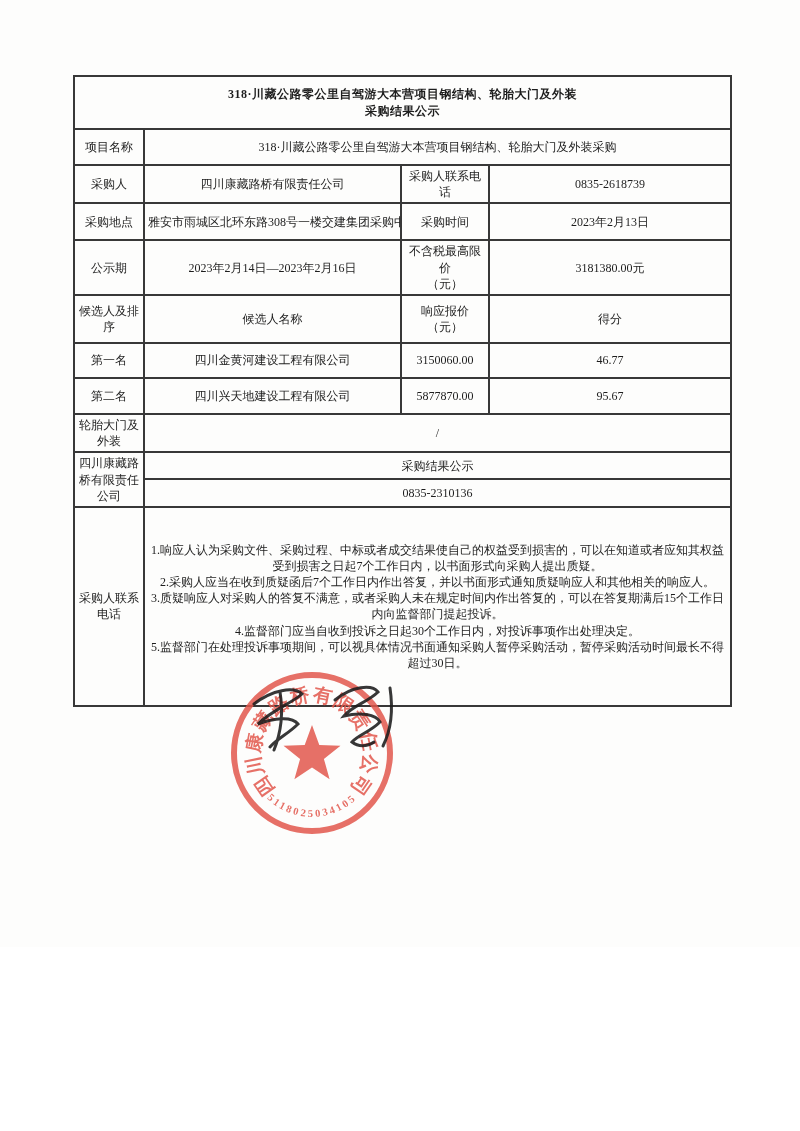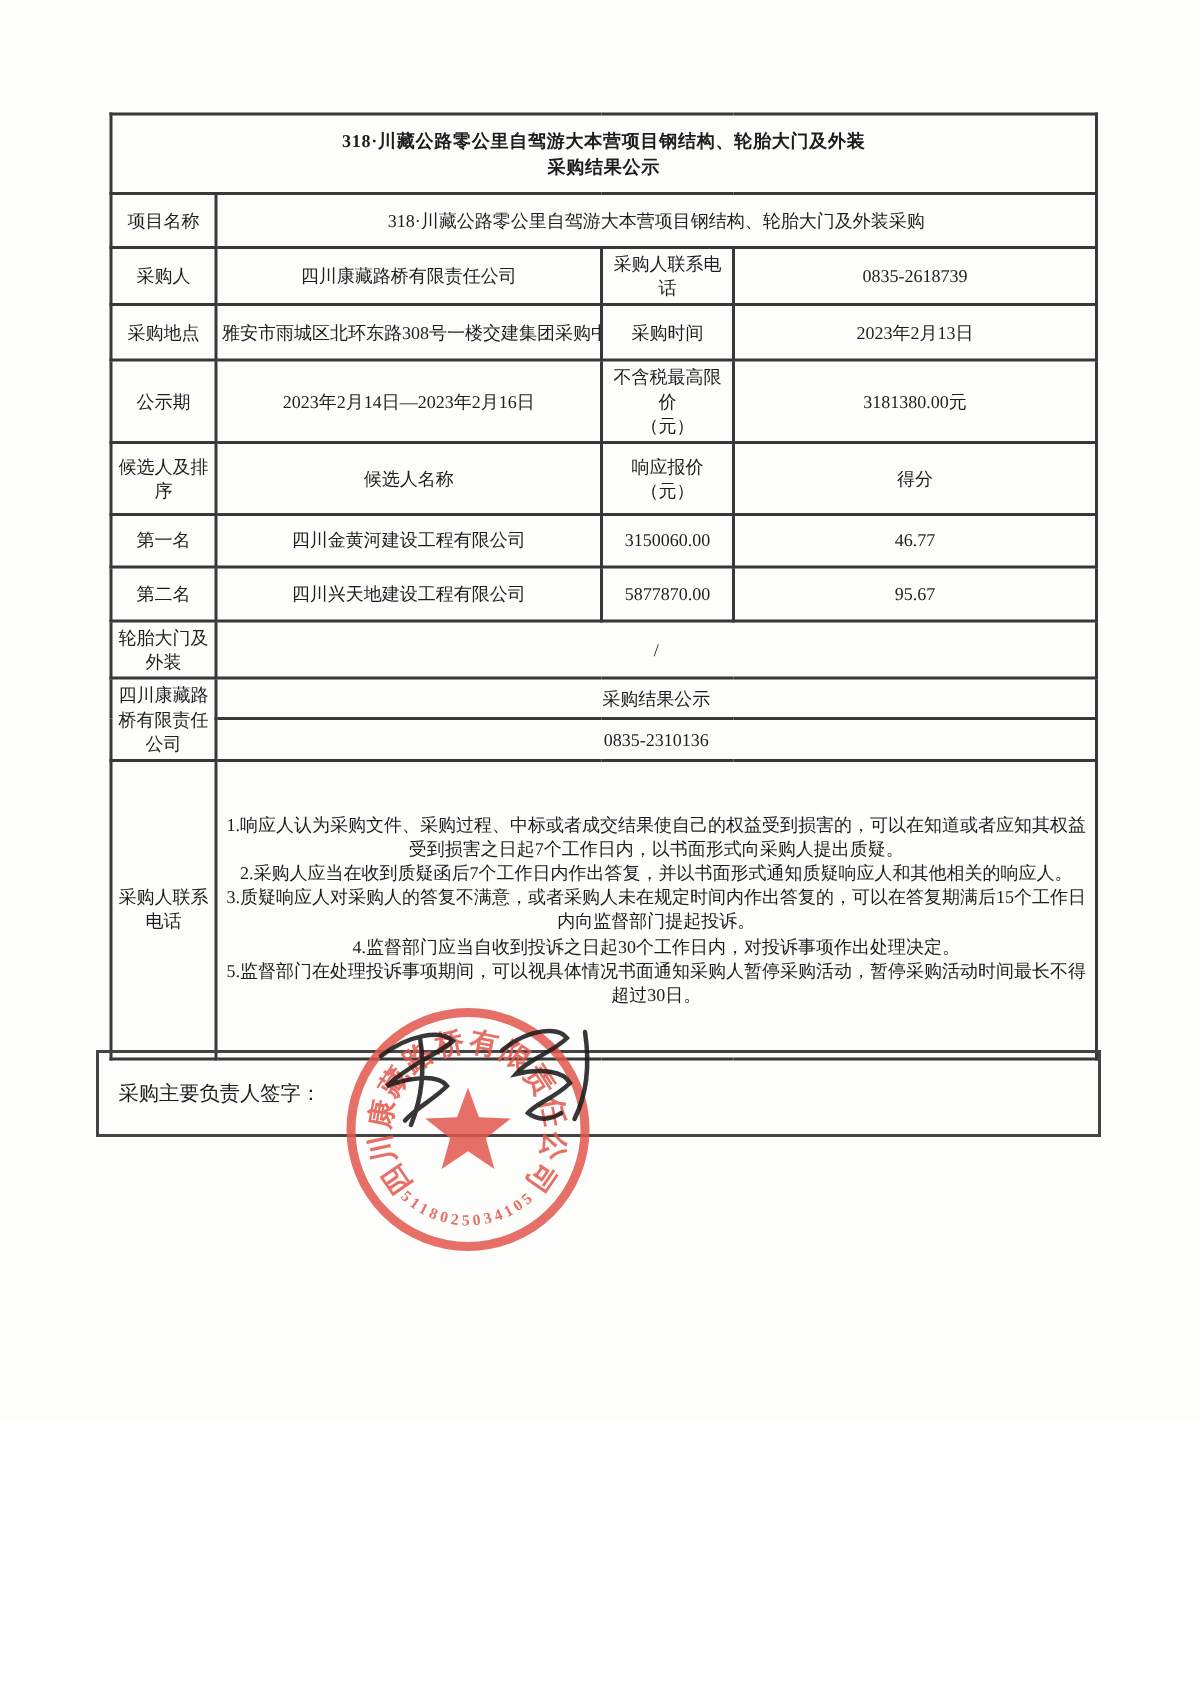--- a/index.html
+++ b/index.html
@@ -124,23 +124,20 @@
       <td style="height:199px" class="lbl">采购人联系电话</td>
       <td colspan="3" class="notes">1.响应人认为采购文件、采购过程、中标或者成交结果使自己的权益受到损害的，可以在知道或者应知其权益受到损害之日起7个工作日内，以书面形式向采购人提出质疑。
 2.采购人应当在收到质疑函后7个工作日内作出答复，并以书面形式通知质疑响应人和其他相关的响应人。
 3.质疑响应人对采购人的答复不满意，或者采购人未在规定时间内作出答复的，可以在答复期满后15个工作日内向监督部门提起投诉。
 4.监督部门应当自收到投诉之日起30个工作日内，对投诉事项作出处理决定。
 5.监督部门在处理投诉事项期间，可以视具体情况书面通知采购人暂停采购活动，暂停采购活动时间最长不得超过30日。</td>
     </tr>
   </tbody>
     </table>
 
-  <div class="sig-box">
-    <span>采购主要负责人签字：</span>
-  </div>
 
   <svg class="seal" viewBox="0 0 200 200">
     <circle cx="100" cy="100" r="78" fill="none" stroke="#e2564b" stroke-width="6"></circle>
     <polygon points="100,72 107.3,91.9 128.5,92.7 111.9,105.9 117.6,126.3 100,114.5 82.4,126.3 88.1,105.9 71.5,92.7 92.7,91.9" fill="#e2564b"></polygon>
     <defs>
       <path id="arcTop" d="M 60.2,133.4 A 52,52 0 1 1 139.8,133.4" fill="none"></path>
       <path id="arcBottom" d="M 42,127 A 64,64 0 0 0 158,127" fill="none"></path>
     </defs>
     <text font-size="19" font-weight="bold" letter-spacing="1.5">
       <textPath href="#arcTop" startOffset="50%" text-anchor="middle">四川康藏路桥有限责任公司</textPath>

